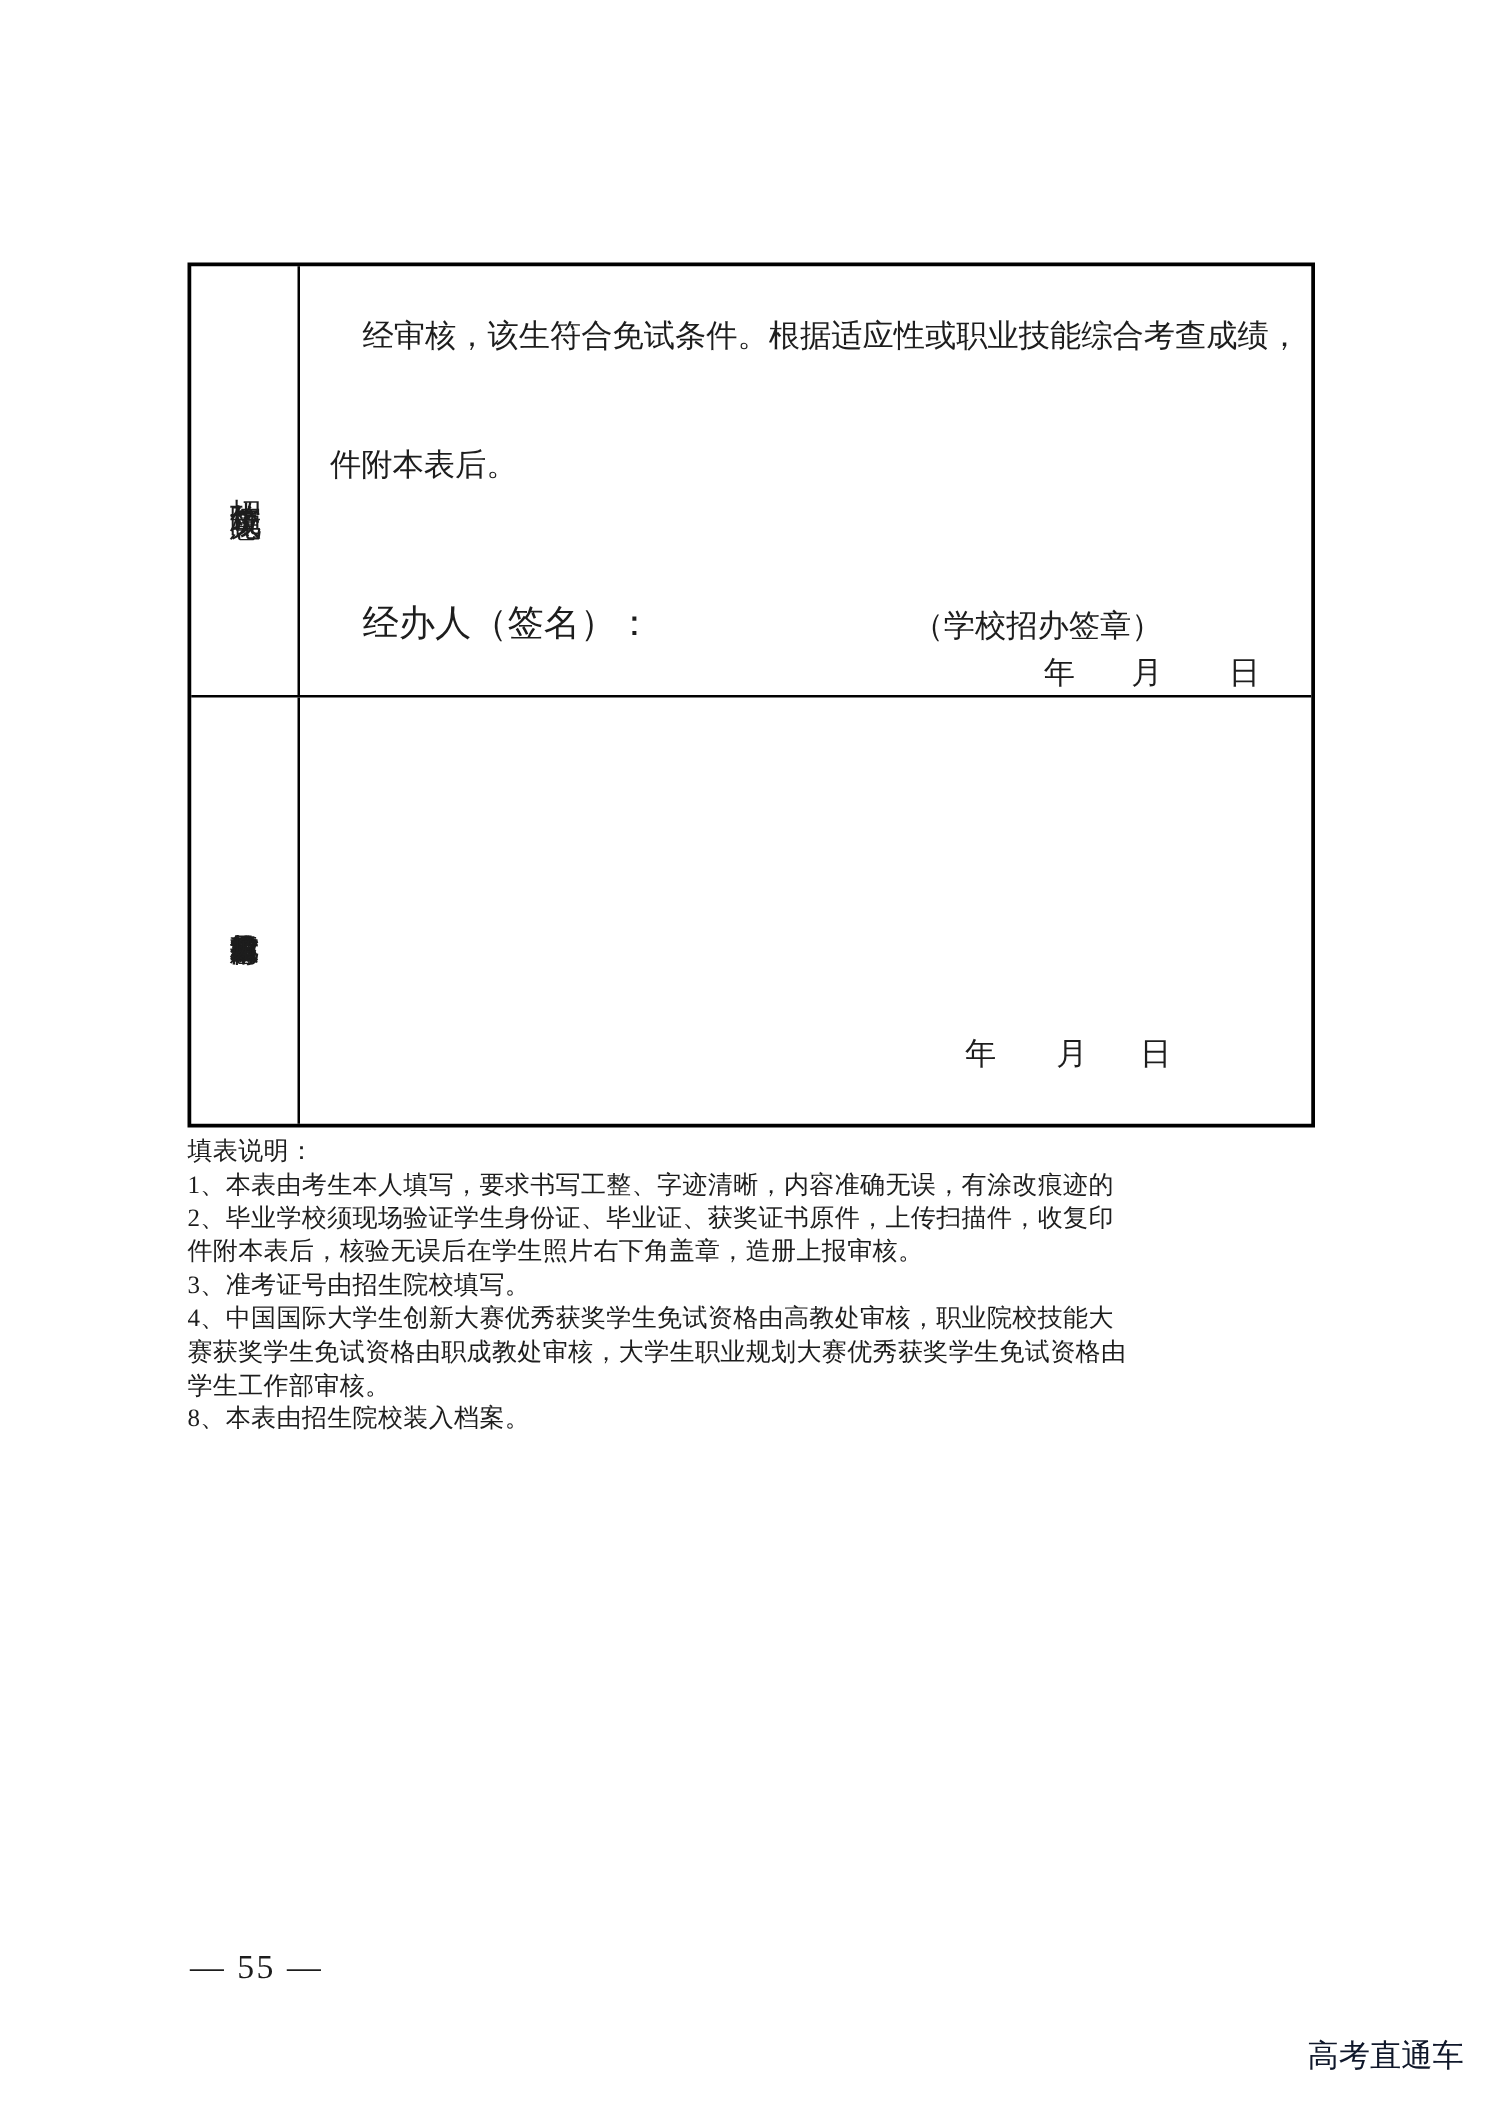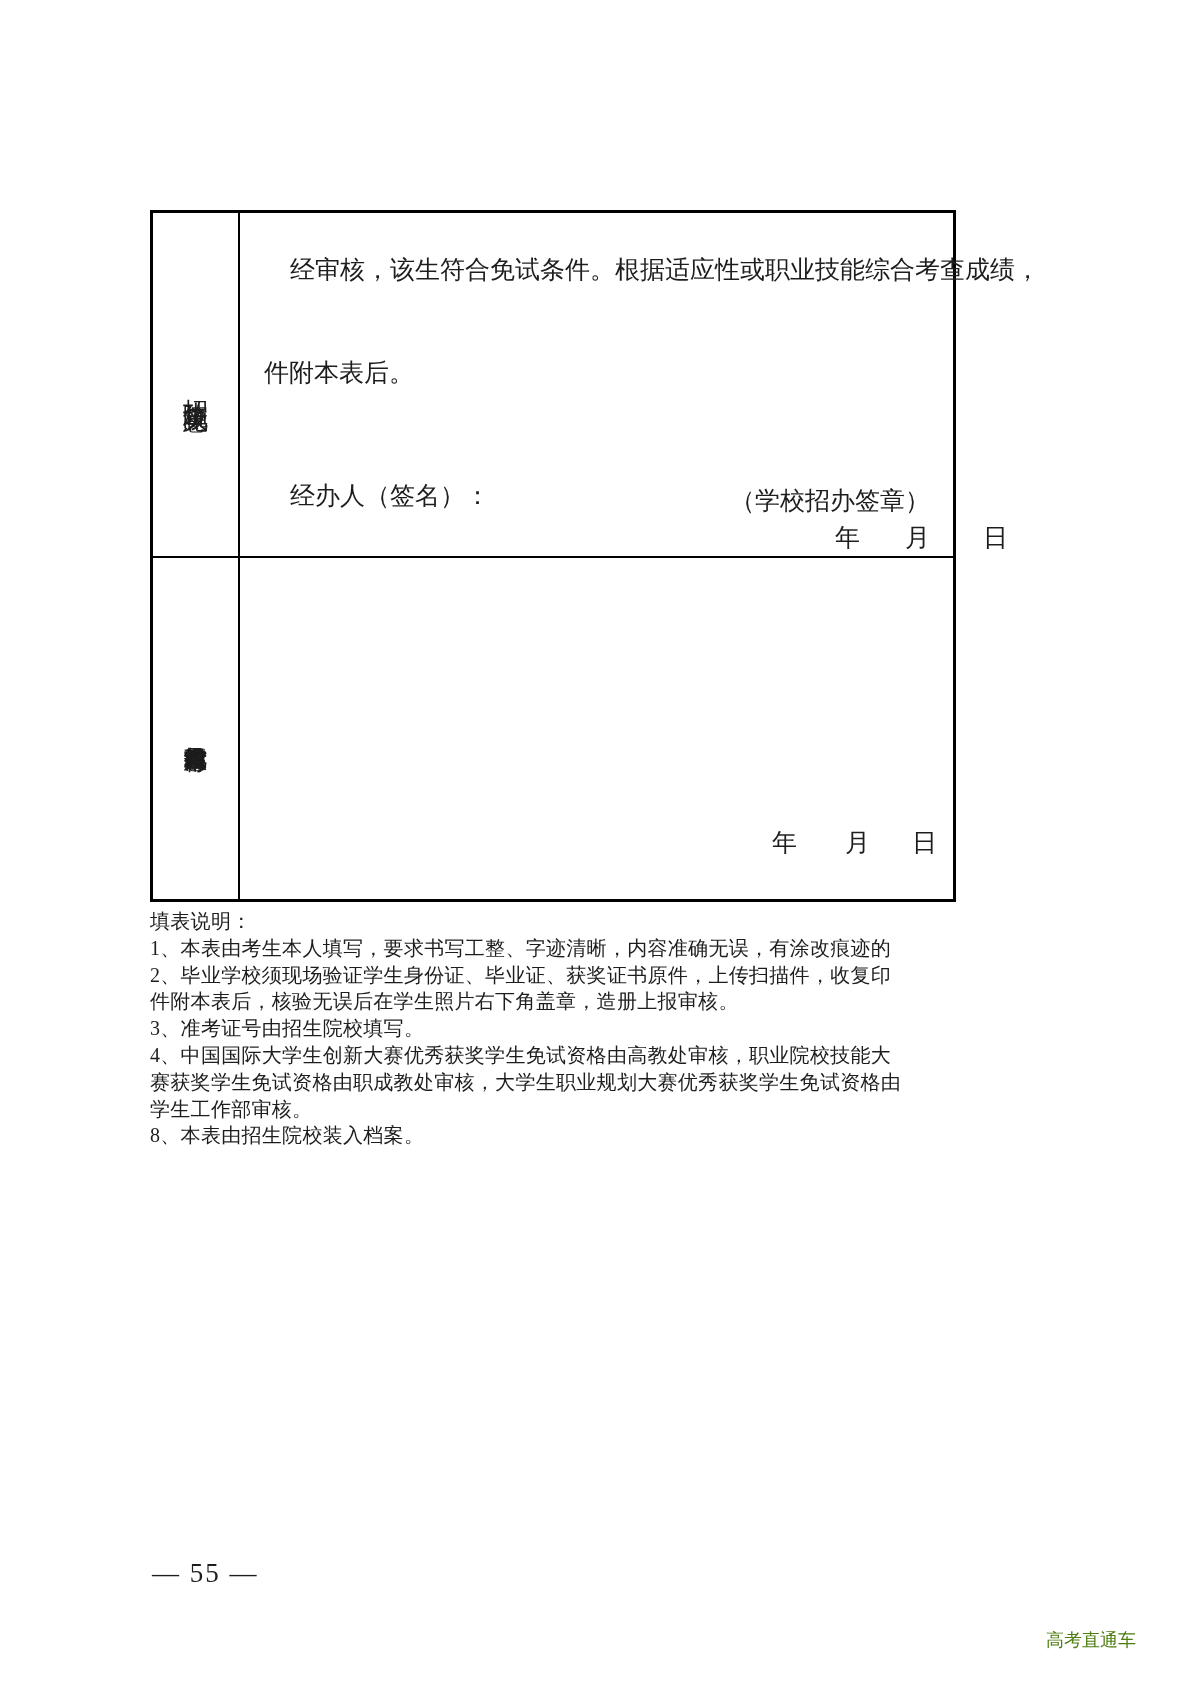--- a/index.html
+++ b/index.html
@@ -6,21 +6,21 @@
   html,body { background:#ffffff; }
   body {
     width:1191px; height:1684px; position:relative; overflow:hidden;
     font-family:"Liberation Serif","DejaVu Serif",serif;
     color:#1d1d1d;
   }
   .page { position:absolute; inset:0; background:#fff; }
 
   
   .form-table {
-    position:absolute; left:150px; top:210px; width:806px; height:692px;
+    position:absolute; left:150px; top:210px; width:902px; height:692px;
     border:3px solid #000; display:flex; flex-direction:column;
   }
   .trow { display:flex; }
   .trow.first { flex:0 0 345px; border-bottom:2px solid #000; }
   .trow.second { flex:1; }
   .label-cell {
     flex:0 0 87px; border-right:2px solid #000;
     display:flex; align-items:center; justify-content:center;
   }
   .vlabel {
@@ -31,21 +31,21 @@
   .content-cell { flex:1; position:relative; }
 
   .pline { position:absolute; font-size:25px; white-space:nowrap; line-height:1.2; }
   .p1 { left:50px; top:42px; }
   .p2 { left:24px; top:94px; }
   .p3 { left:24px; top:145px; }
   .blank-underline {
     display:inline-block; width:300px; height:1em;
     border-bottom:2px solid #222; vertical-align:baseline;
   }
-  .handler { position:absolute; left:50px;  top:266px; font-size:25px; white-space:nowrap; }
+  .handler { position:absolute; left:50px;  top:266px; font-size:29px; white-space:nowrap; }
   .seal    { position:absolute; left:490px; top:271px; font-size:25px; white-space:nowrap; }
 
   .date-line { position:absolute; font-size:25px; }
   .date-line span { position:absolute; white-space:nowrap; }
   .date1 { top:308px; }
   .date1 .d-y { left:595px; } .date1 .d-m { left:665px; } .date1 .d-d { left:743px; }
   .date2 { top:268px; }
   .date2 .d-y { left:532px; } .date2 .d-m { left:605px; } .date2 .d-d { left:672px; }
 
   
@@ -55,21 +55,21 @@
   }
   .notes div { white-space:nowrap; }
 
   
   .page-number {
     position:absolute; left:152px; top:1558px;
     font-size:27px; letter-spacing:2px; white-space:nowrap;
   }
   .watermark {
     position:absolute; left:1046px; top:1628px;
-    font-size:18px; color:#4d7c0f; white-space:nowrap;
+    font-size:25px; color:#0f172a; white-space:nowrap;
   }
 </style>
 </head>
 <body>
 
 <div class="page">
 
   <div class="form-table">
 
     <div class="trow first">

